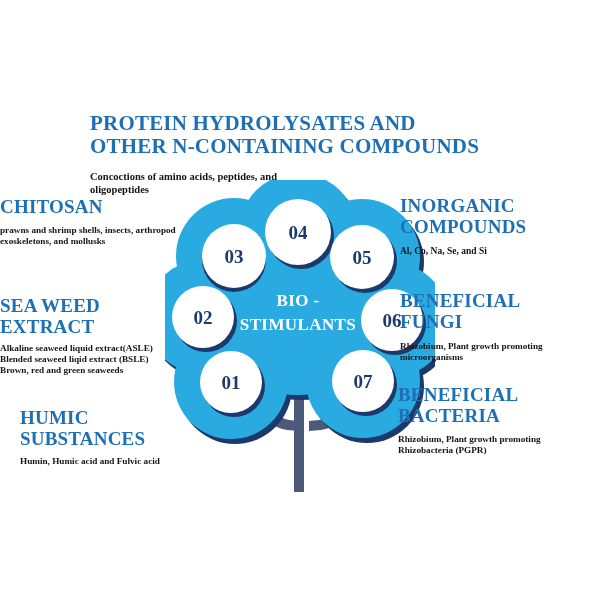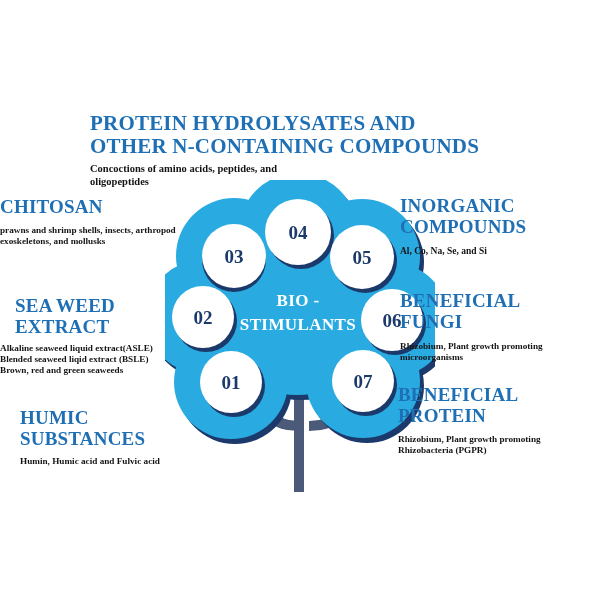--- a/index.html
+++ b/index.html
@@ -33,30 +33,30 @@
     color: #141414;
     font-weight: bold;
     font-family: "Liberation Serif", "DejaVu Serif", serif;
     line-height: 1.22;
     margin-top: 5px;
   }
 
   
   #top-heading { left: 90px; top: 112px; width: 420px; }
   #top-heading .label-title { font-size: 21px; }
-  #top-heading .label-desc { font-size: 10.5px; margin-top: 6px; }
+  #top-heading .label-desc { font-size: 10.5px; margin-top: 14px; }
 
   
   #chitosan { left: 0px; top: 197px; width: 200px; }
   #chitosan .label-title { font-size: 19px; }
   #chitosan .label-desc { font-size: 9.2px; margin-top: 7px; }
 
   
   #seaweed { left: 0px; top: 296px; width: 190px; }
-  #seaweed .label-title { font-size: 19px; padding-left: 15px; }
+  #seaweed .label-title { font-size: 19px; }
   #seaweed .label-desc { font-size: 9.2px; margin-top: 6px; }
 
   
   #humic { left: 20px; top: 408px; width: 200px; }
   #humic .label-title { font-size: 19px; }
   #humic .label-desc { font-size: 9.2px; margin-top: 7px; }
 
   
   #inorganic { left: 400px; top: 196px; width: 200px; }
   #inorganic .label-title { font-size: 19px; }
@@ -234,21 +234,21 @@
     </div>
     <div class="label-desc">
       <div>Rhizobium, Plant growth promoting</div>
       <div>microorganisms</div>
     </div>
   </div>
 
   <div class="label-block" id="bacteria">
     <div class="label-title">
       <div>BENEFICIAL</div>
-      <div>PROTEIN</div>
+      <div>BACTERIA</div>
     </div>
     <div class="label-desc">
       <div>Rhizobium, Plant growth promoting</div>
       <div>Rhizobacteria (PGPR)</div>
     </div>
   </div>
 
 </div>
 
 </body></html>

